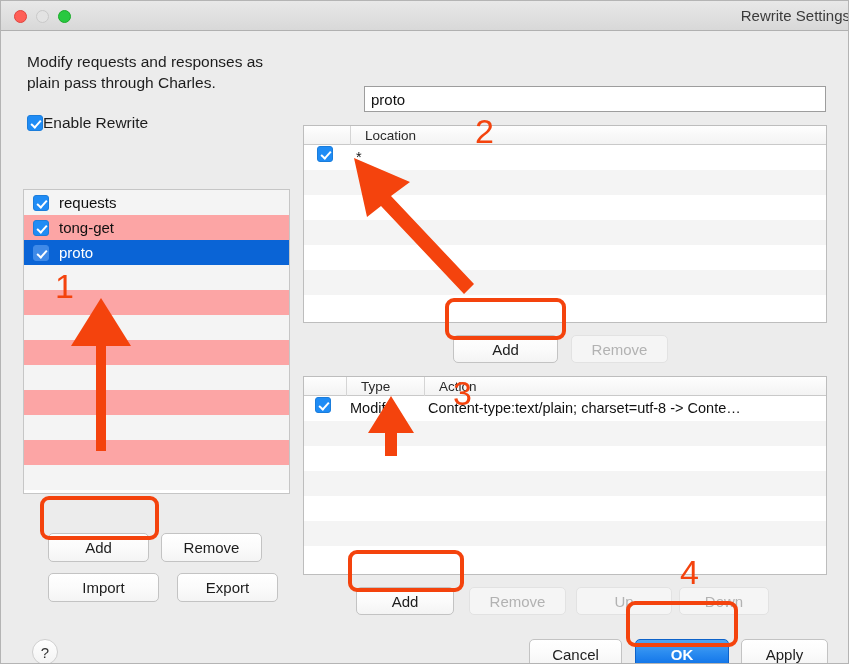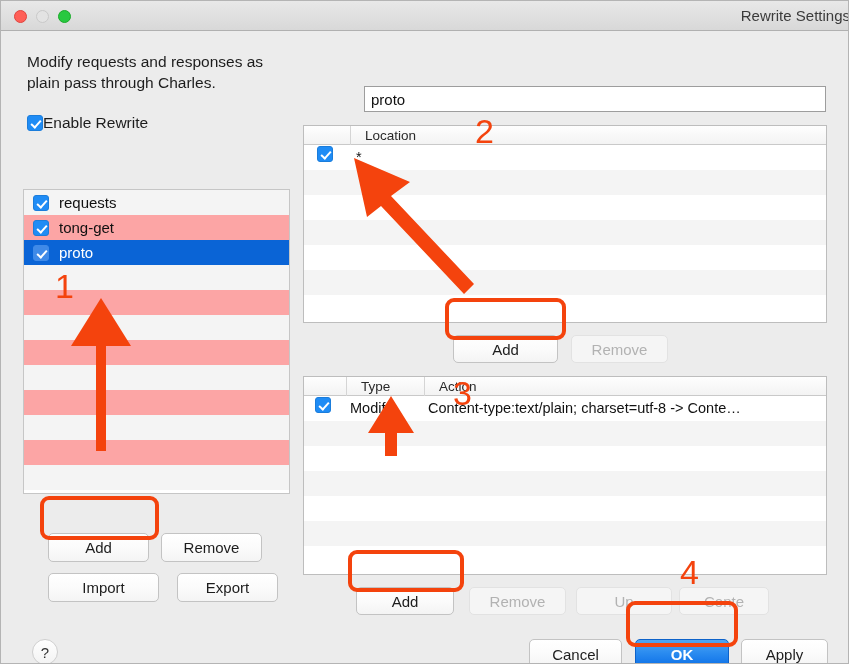--- a/index.html
+++ b/index.html
@@ -260,21 +260,21 @@
       <div class="trow even"></div>
       <div class="trow odd"></div>
       <div class="trow even"></div>
       <div class="trow odd"></div>
       <div class="trow even"></div>
     </div>
 
     <div class="btn b-add-act">Add</div>
     <div class="btn flat disabled b-remove-act">Remove</div>
     <div class="btn flat disabled b-up">Up</div>
-    <div class="btn flat disabled b-down">Conte</div>
+    <div class="btn flat disabled b-down">Down</div>
 
     <div class="help-btn">?</div>
     <div class="btn b-cancel">Cancel</div>
     <div class="b-ok">OK</div>
     <div class="btn b-apply">Apply</div>
 
   </div>
 
   <div class="ann-box" style="left:39px;top:495px;width:119px;height:44px;"></div>
   <div class="ann-box" style="left:444px;top:297px;width:121px;height:42px;"></div>

